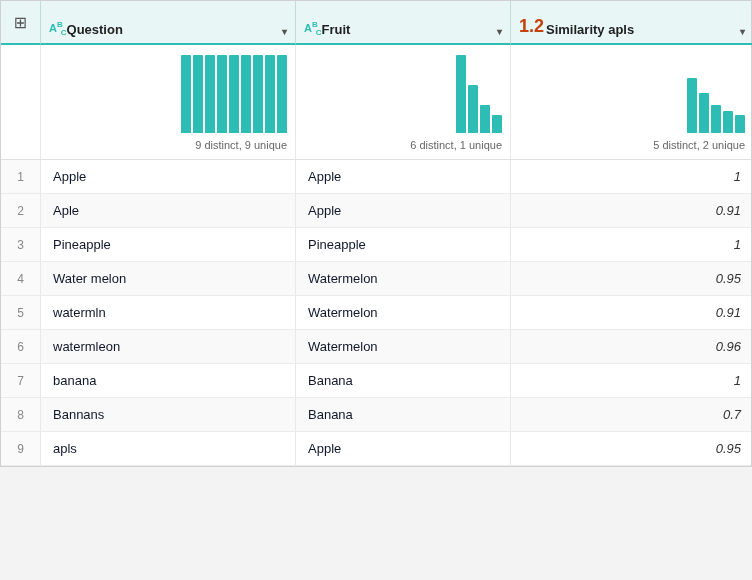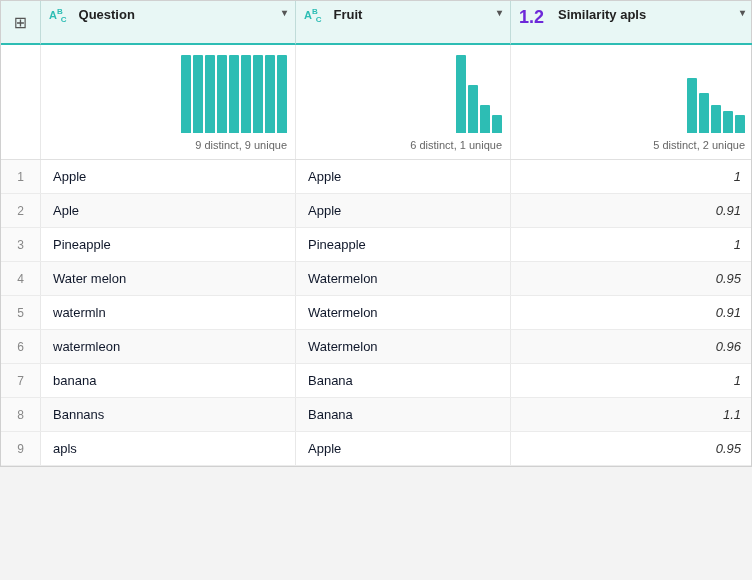--- a/index.html
+++ b/index.html
@@ -17,29 +17,29 @@
       background: #fff;
       border: 1px solid #d0d0d0;
     }
     .table-header {
       display: grid;
       grid-template-columns: 40px 255px 215px 242px;
       background: #e8f7f5;
     }
     .header-cell {
       display: flex;
-      align-items: flex-start;
+      align-items: flex-end;
       padding: 6px 8px;
       border-right: 1px solid #c0dcd9;
       border-bottom: 2px solid #2dbdb4;
       font-weight: 600;
       font-size: 13px;
       color: #222;
       min-height: 44px;
-      gap: 12px;
+      gap: 0;
     }
     .header-cell:last-child {
       border-right: none;
     }
     .header-cell .col-icon {
       color: #2dbdb4;
       font-size: 14px;
       font-weight: bold;
       letter-spacing: -1px;
       flex-shrink: 0;
@@ -49,21 +49,21 @@
       font-size: 13px;
     }
     .header-cell .dropdown-arrow {
       color: #555;
       font-size: 10px;
       flex-shrink: 0;
     }
     .header-cell .num-label {
       font-size: 18px;
       font-weight: 700;
-      color: #6d28d9;
+      color: #c2410c;
       margin-right: 2px;
     }
     .corner-cell {
       display: flex;
       align-items: center;
       justify-content: center;
       border-right: 1px solid #c0dcd9;
       border-bottom: 2px solid #2dbdb4;
       background: #e8f7f5;
     }
@@ -251,21 +251,21 @@
       <div class="data-row">
       <div class="row-num">7</div>
       <div class="data-cell">banana</div>
       <div class="data-cell">Banana</div>
       <div class="data-cell numeric">1</div>
     </div>
       <div class="data-row">
       <div class="row-num">8</div>
       <div class="data-cell">Bannans</div>
       <div class="data-cell">Banana</div>
-      <div class="data-cell numeric">1.1</div>
+      <div class="data-cell numeric">0.7</div>
     </div>
       <div class="data-row">
       <div class="row-num">9</div>
       <div class="data-cell">apls</div>
       <div class="data-cell">Apple</div>
       <div class="data-cell numeric">0.95</div>
     </div>
     </div>
 
 </div>

